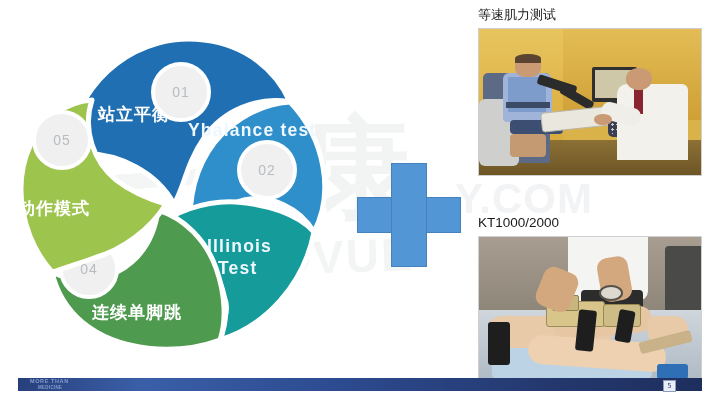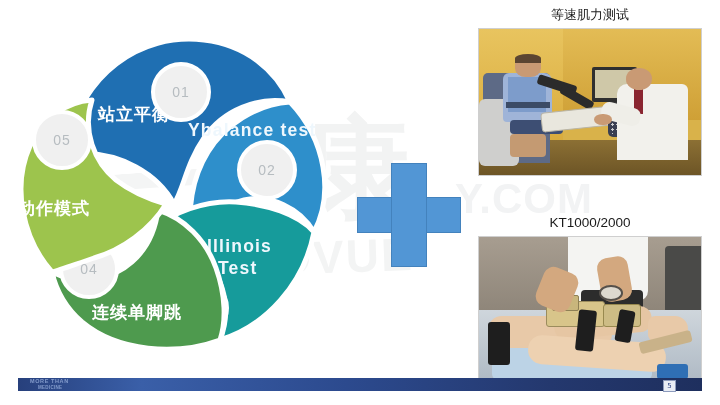--- a/index.html
+++ b/index.html
@@ -119,21 +119,21 @@
   }
 
   
   #photo-col {
     position: absolute;
     left: 478px; top: 6px;
     width: 224px;
   }
   .photo-block { position: relative; }
   .photo-caption {
-    text-align: center;
+    text-align: left;
     color: #1a1a1a;
     font-family: "DejaVu Sans", "Liberation Sans", sans-serif;
     font-size: 13px;
     line-height: 18px;
     padding-bottom: 4px;
     white-space: nowrap;
   }
   .photo-caption.latin {
     font-family: "Liberation Sans", sans-serif;
     font-size: 13.5px;

